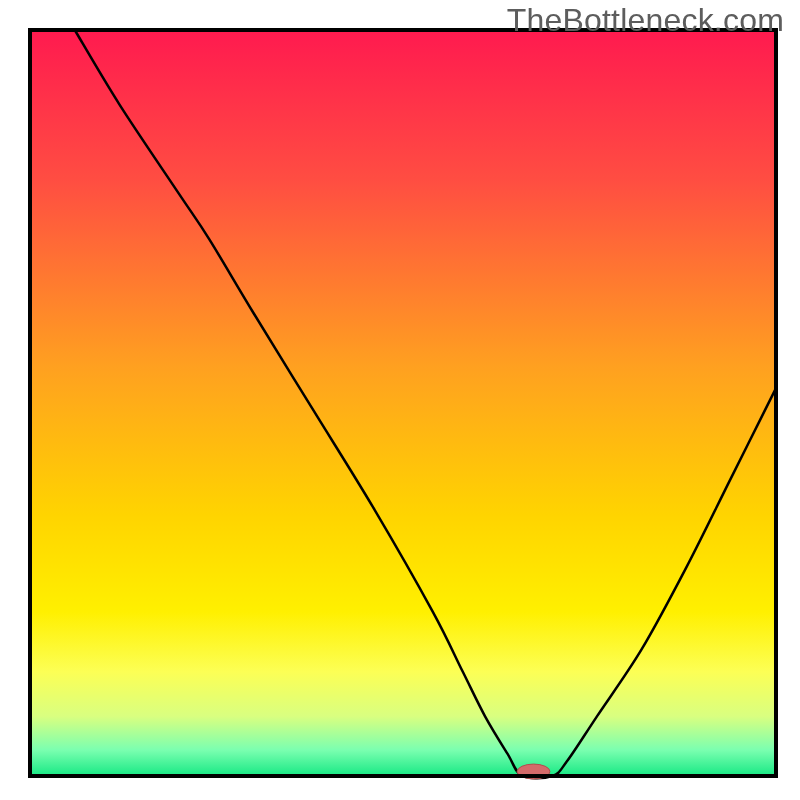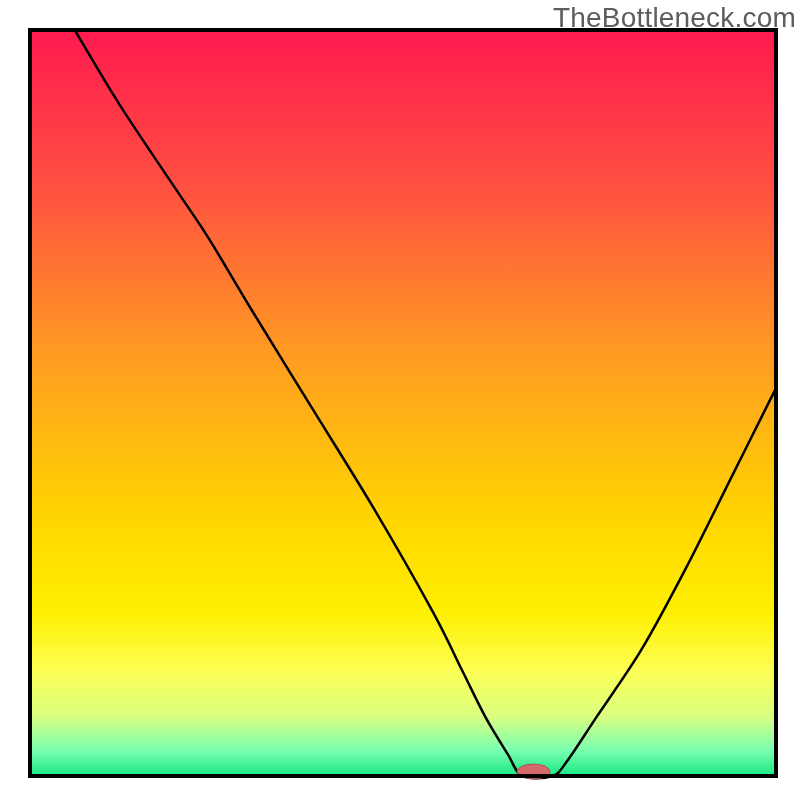--- a/index.html
+++ b/index.html
@@ -11,22 +11,22 @@
     font-family: Arial, Helvetica, sans-serif;
   }
   .container {
     position: relative;
     width: 800px;
     height: 800px;
   }
   .watermark {
     position: absolute;
     top: 2px;
-    right: 4px;
-    font-size: 28px;
+    right: 16px;
+    font-size: 32px;
     font-weight: 400;
     color: #5d5d5d;
     letter-spacing: 0.2px;
     z-index: 30;
   }
   svg.plot {
     position: absolute;
     left: 0;
     top: 0;
     width: 800px;

